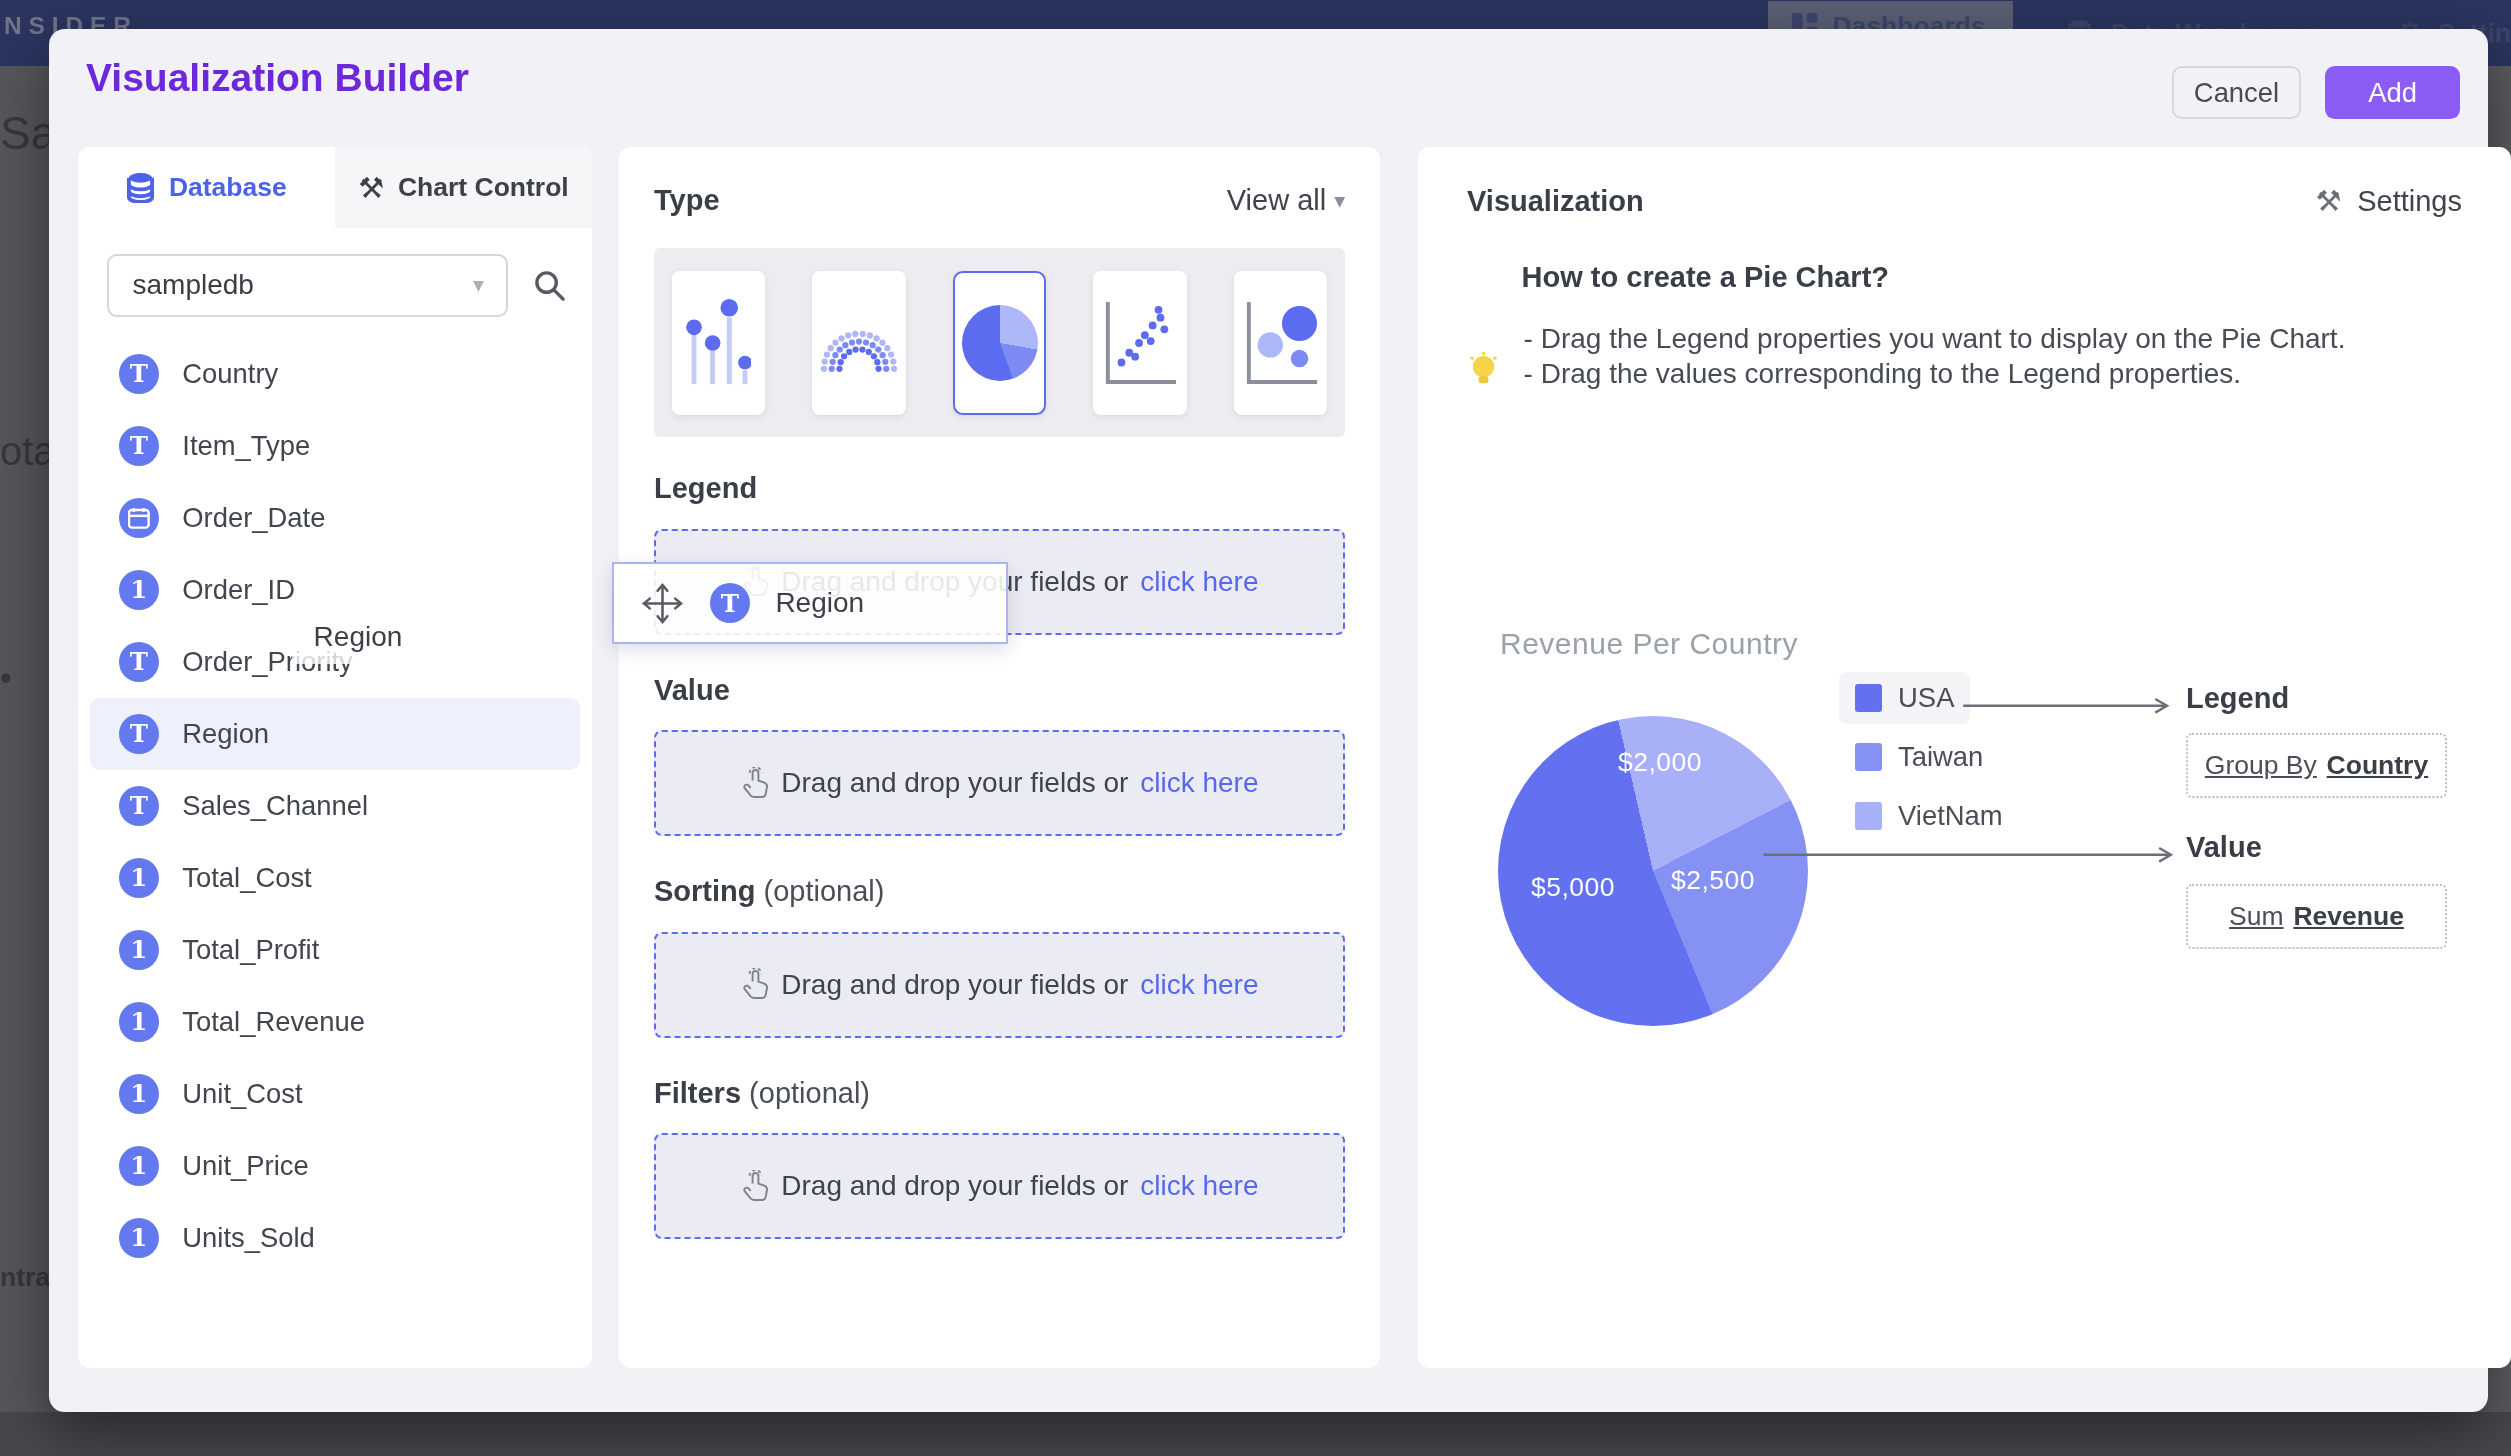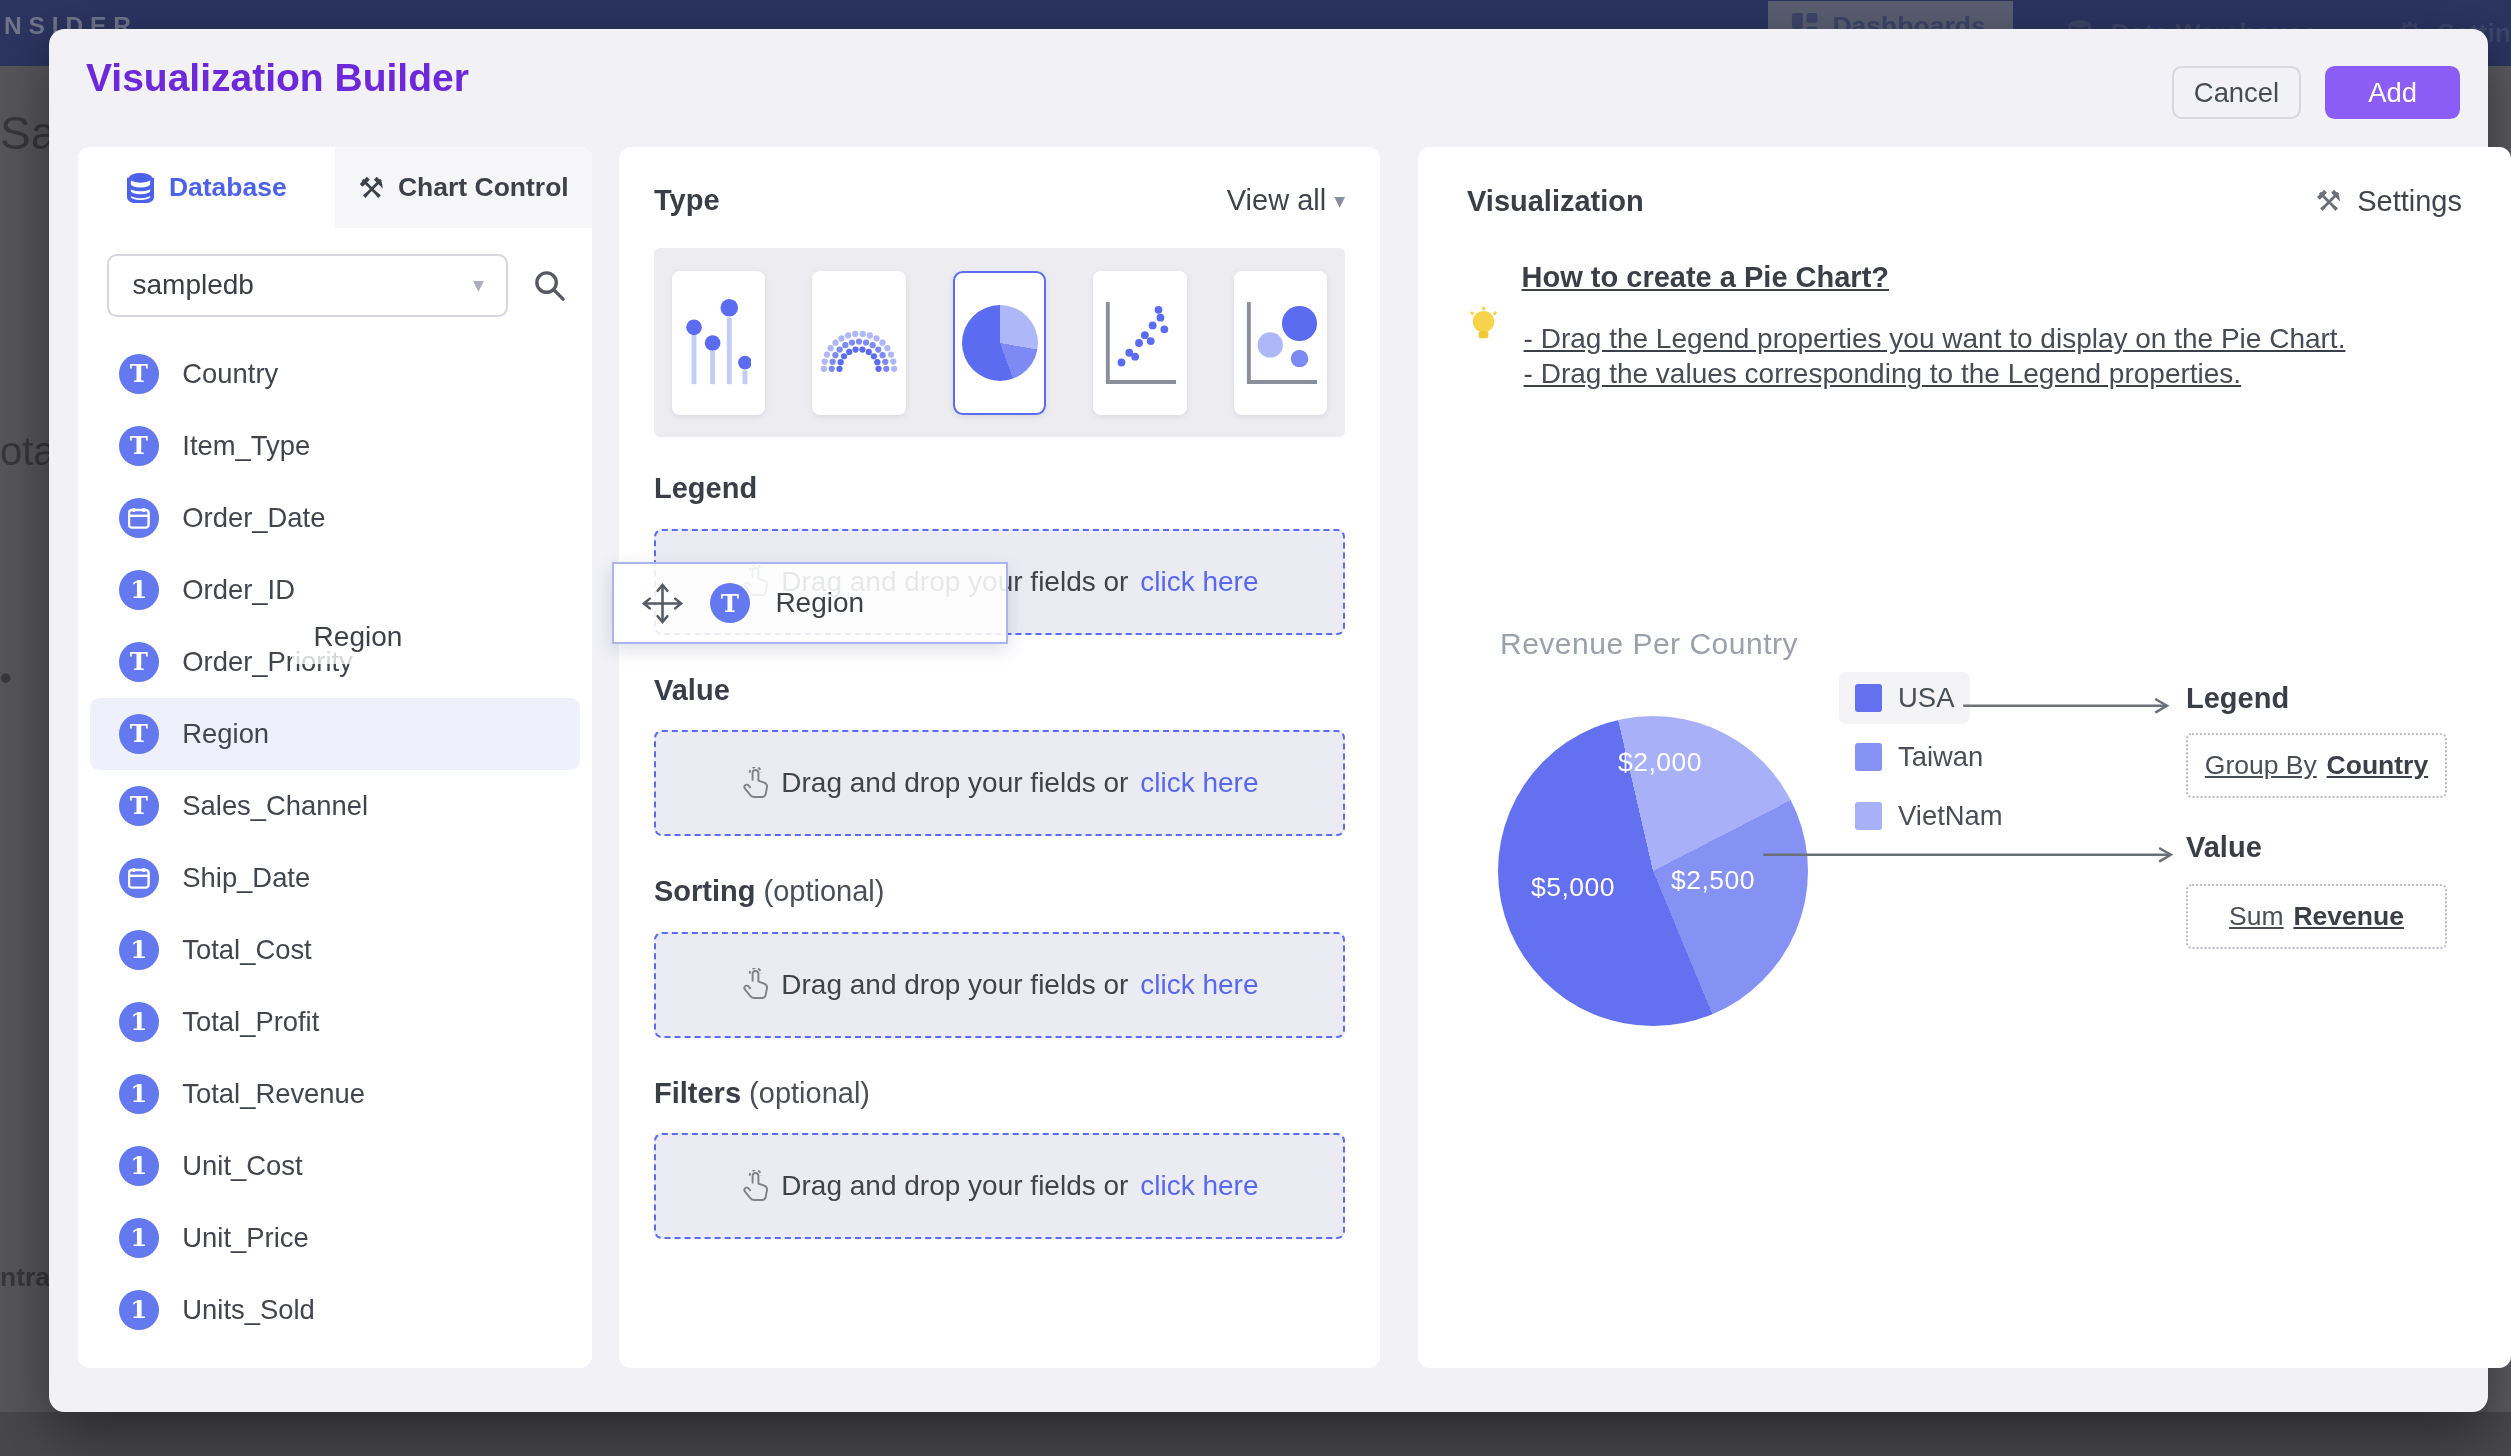--- a/index.html
+++ b/index.html
@@ -60,21 +60,21 @@
     border:2px solid #aab4ee;box-shadow:0 5.9px 17.6px rgba(60,60,120,.18);display:flex;align-items:center;gap:25.5px;padding-left:27.4px;z-index:40;box-sizing:border-box;}
   .dragbox .ficon{width:40px;height:40px;}
   .dragbox .lbl{font-size:28px;color:#3c4049;}
   .origin-ghost{position:absolute;left:243px;top:580px;width:235px;height:55px;background:rgba(255,255,255,.78);z-index:30;display:flex;align-items:center;}
   .origin-ghost span{font-size:28px;color:#3c4049;padding-left:21.6px;}
   .moveicon{color:#565b63;}
   
   .r-pad{padding:37px 49px;}
   .r-head{display:flex;justify-content:space-between;align-items:center;margin-bottom:43px;}
   .settings{display:flex;align-items:center;gap:15.7px;font-size:29px;color:#40444c;cursor:pointer;}
-  .howto{display:flex;gap:21.6px;align-items:center;text-decoration:underline;}
+  .howto{display:flex;gap:21.6px;align-items:flex-end;}
   .howto-title{font-size:29px;font-weight:bold;color:#3a3f47;margin-bottom:27.4px;}
   .howto-line{font-size:28px;color:#474b54;line-height:1.25;margin-left:2px;}
   .example{position:absolute;left:0;top:451px;width:100%;height:686px;}
   .ex-title{position:absolute;left:82px;top:29px;font-size:30px;color:#9aa1ab;letter-spacing:0.5px;}
   .pie{position:absolute;left:80px;top:118px;width:310px;height:310px;border-radius:50%;}
   .pielabel{position:absolute;color:#fff;font-size:26.5px;letter-spacing:0.5px;}
   .leg-row{position:absolute;display:flex;align-items:center;gap:15.7px;font-size:27.4px;color:#4a4e57;}
   .leg-sq{width:27.4px;height:27.4px;border-radius:2.9px;flex:0 0 27.4px;}
   .leg-hl{background:#f4f4f7;border-radius:7.8px;padding:9.8px 15.7px;margin:-9.8px -15.7px;}
   .annot-label{position:absolute;font-size:29px;font-weight:bold;color:#3a3f47;}
@@ -202,31 +202,20 @@
             <span class="ficon">T</span>
             <span>Order_Priority</span>
           </div>
           <div class="frow sel">
             <span class="ficon">T</span>
             <span>Region</span>
           </div>
           <div class="frow">
             <span class="ficon">T</span>
             <span>Sales_Channel</span>
-          </div>
-          <div class="frow">
-            <span class="ficon">
-              <svg width="21.6" height="21.6" viewBox="0 0 22 22">
-                <rect x="1" y="3" width="20" height="18" rx="3" fill="none" stroke="#fff" stroke-width="2.5"></rect>
-                <line x1="1" y1="9" x2="21" y2="9" stroke="#fff" stroke-width="2.5"></line>
-                <line x1="6" y1="1" x2="6" y2="5" stroke="#fff" stroke-width="2.5"></line>
-                <line x1="16" y1="1" x2="16" y2="5" stroke="#fff" stroke-width="2.5"></line>
-              </svg>
-            </span>
-            <span>Ship_Date</span>
           </div>
           <div class="frow">
             <span class="ficon">1</span>
             <span>Total_Cost</span>
           </div>
           <div class="frow">
             <span class="ficon">1</span>
             <span>Total_Profit</span>
           </div>
           <div class="frow">

